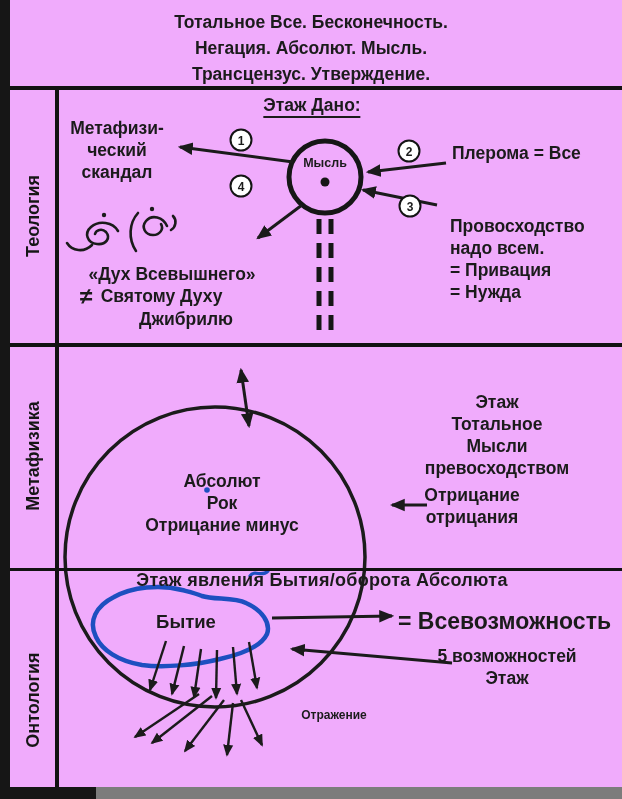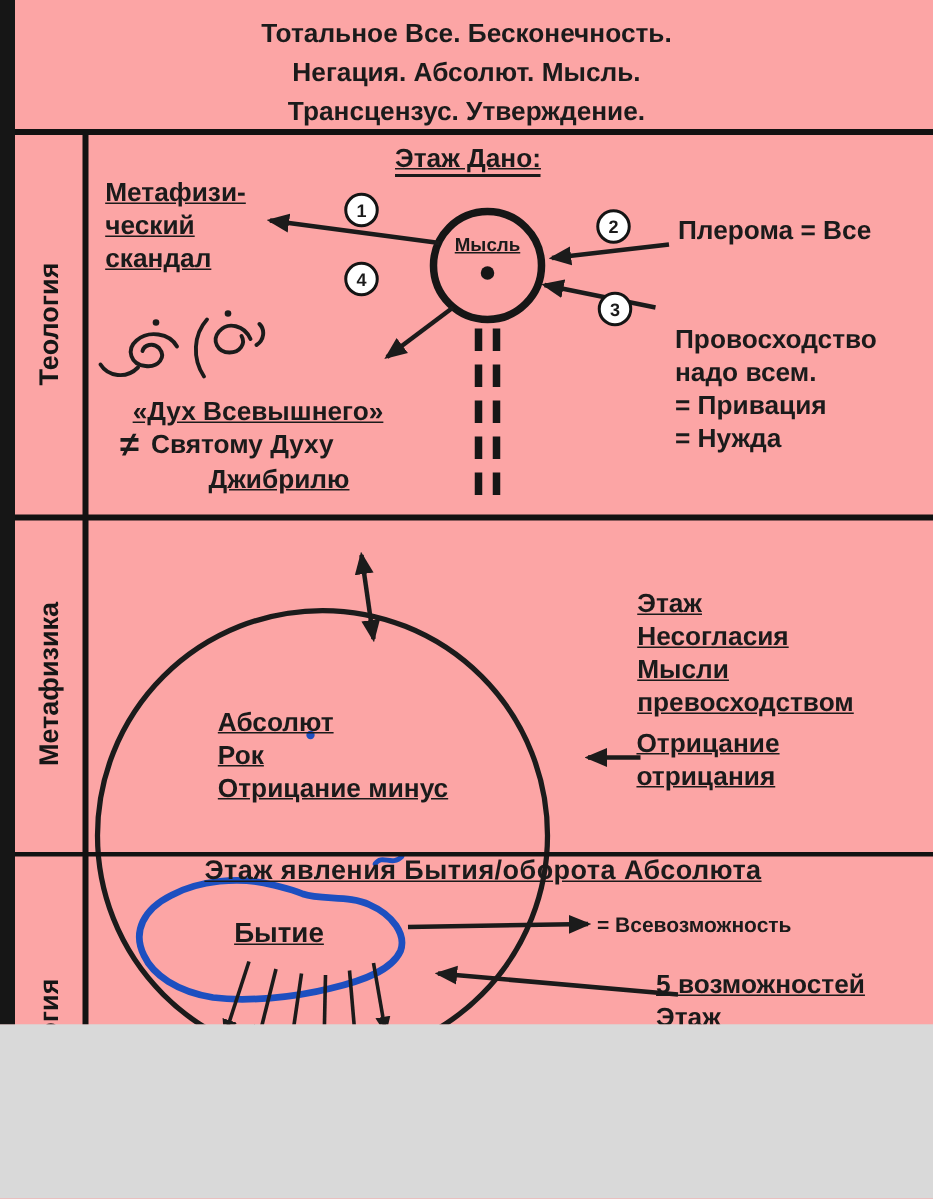--- a/index.html
+++ b/index.html
@@ -1,24 +1,24 @@
 <!DOCTYPE html>
 <html><head>
 <meta charset="utf-8">
 <style>
   * { margin:0; padding:0; box-sizing:border-box; }
   html,body { background:#d9d9d9; }
   body { font-family:"Liberation Sans","DejaVu Sans",sans-serif; }
   .canvas {
-    position:relative; width:622px; height:683px; margin:0 auto;
-    background:#fca5a5; overflow:hidden; color:#1b1b1b; font-weight:700;
+    position:relative; width:622px; height:799px; margin:0 auto;
+    background:#f0abfc; overflow:hidden; color:#1b1b1b; font-weight:700;
   }
   svg.strokes { position:absolute; left:0; top:0; pointer-events:none; }
   .t { position:absolute; font-weight:700; color:#1b1b1b; white-space:nowrap; z-index:3; }
-  .cx { transform:translateX(-50%); text-align:left;text-decoration:underline; }
+  .cx { transform:translateX(-50%); text-align:center; }
   .rot {
     position:absolute; font-weight:700; color:#161616; white-space:nowrap;
     font-size:18px; transform:translate(-50%,-50%) rotate(-90deg); z-index:3;
   }
   .edge { position:absolute; z-index:4; }
   .hline { position:absolute; left:10px; width:612px; height:4px; background:#121212; z-index:2; }
   .hline.thin { height:3px; }
   .vline { position:absolute; left:55px; top:86px; width:4px; height:702px; background:#121212; z-index:2; }
   .header { position:absolute; left:10px; top:9px; width:602px; text-align:center;
     font-size:17.5px; line-height:26px; z-index:3; }
@@ -156,32 +156,32 @@
 
 
   <div class="t cx lh22" style="left:222px;top:470px;font-size:17.5px">
     <div>Абсолют</div>
     <div>Рок</div>
     <div>Отрицание минус</div>
   </div>
 
   <div class="t cx lh22" style="left:497px;top:391px;font-size:17.5px">
     <div>Этаж</div>
-    <div>Несогласия</div>
+    <div>Тотальное</div>
     <div>Мысли</div>
     <div>превосходством</div>
   </div>
 
   <div class="t cx lh22" style="left:472px;top:484px;font-size:17.5px">
     <div>Отрицание</div>
     <div>отрицания</div>
   </div>
 
   <div class="t cx" style="left:322px;top:570px;font-size:18px;letter-spacing:.3px">Этаж явления Бытия/оборота Абсолюта</div>
   <div class="t cx" style="left:186px;top:611px;font-size:18.5px">Бытие</div>
-  <div class="t" style="left:398px;top:608px;font-size:14px">= Всевозможность</div>
+  <div class="t" style="left:398px;top:608px;font-size:23px">= Всевозможность</div>
   <div class="t cx lh22" style="left:507px;top:645px;font-size:17.5px">
     <div>5 возможностей</div>
     <div>Этаж</div>
   </div>
   <div class="t cx" style="left:334px;top:708px;font-size:12px">Отражение</div>
 
 </div>
 
 </body></html>

